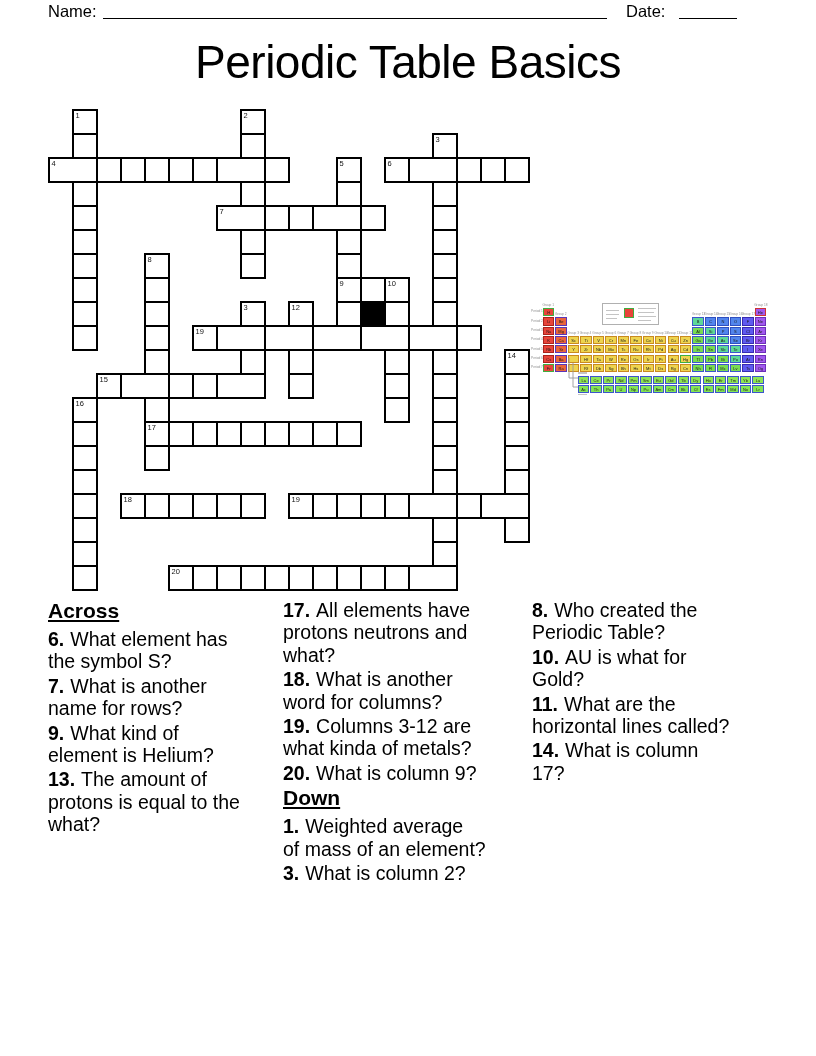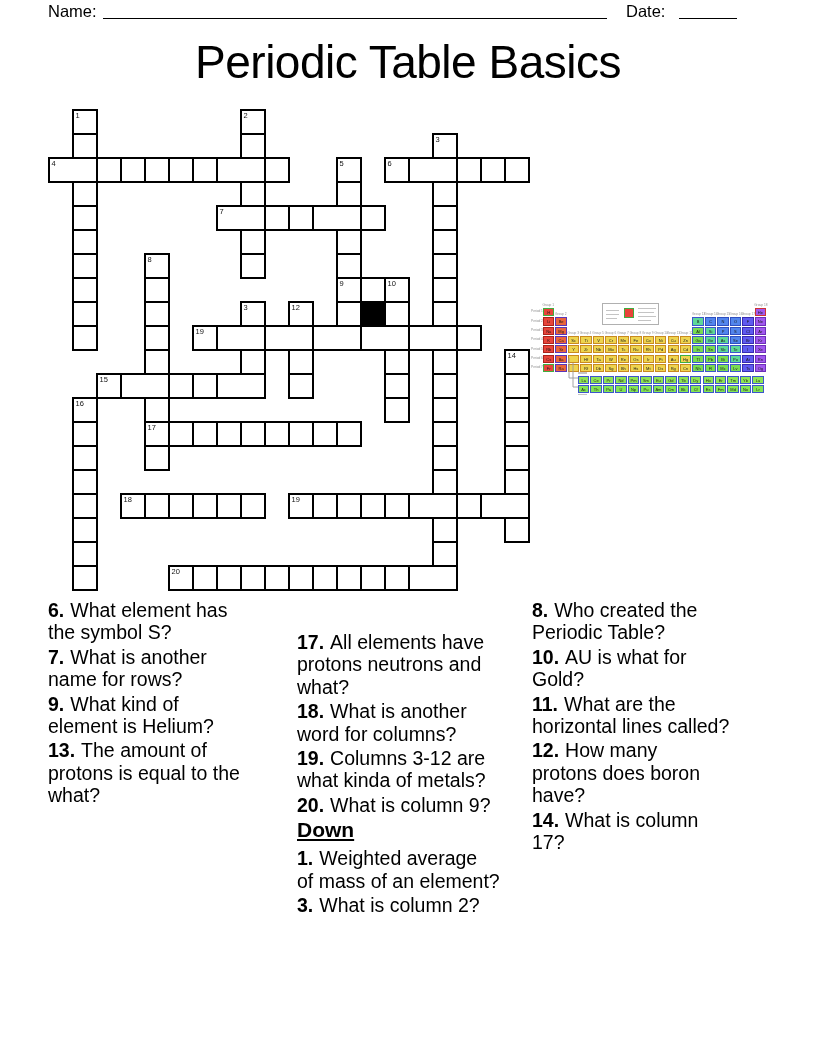--- a/index.html
+++ b/index.html
@@ -24,21 +24,21 @@
   #ptable{left:531px;top:296px;width:242px;height:104px;}
   .el{position:absolute;box-sizing:border-box;text-align:center;font-size:4px;line-height:7.5px;color:#1c1c1c;overflow:hidden;}
   .plabel{position:absolute;font-size:3.2px;line-height:3.5px;color:#909090;white-space:nowrap;}
   .glabel{position:absolute;font-size:3.2px;line-height:3.5px;color:#909090;white-space:nowrap;}
   #legend-box{position:absolute;left:71px;top:7px;width:57px;height:22px;border:1px solid #b0b0b0;background:#fff;box-sizing:border-box;}
   .lbar{position:absolute;background:#c4c4c4;height:1.3px;}
   #legend-cell{position:absolute;left:21px;top:4px;width:10px;height:10px;box-sizing:border-box;}
   
   .cluecol{position:absolute;top:599px;font-size:19.5px;line-height:22.4px;}
   #cluecol-0{left:48px;width:236px;}
-  #cluecol-1{left:297px;width:240px;margin-top:32px;}
+  #cluecol-1{left:283px;width:240px;}
   #cluecol-2{left:532px;width:246px;}
   .clue{margin-bottom:2px;}
   .clue b{margin-right:6px;}
   .ctext{white-space:pre-line;}
   .clue-heading{font-size:21px;line-height:23px;font-weight:bold;text-decoration:underline;margin-bottom:6px;}
 </style>
 </head>
 <body>
 
 <span class="abs" id="name-label">Name:</span>
@@ -396,20 +396,21 @@
       <div class="lbar" style="left: 35px; top: 16px; width: 13px;"></div>
     </div>
     <svg width="18" height="36" style="position: absolute; left: 33px; top: 60px;">
       <path d="M5 2 V22 H14 M9 7 V31 H14" fill="none" stroke="#9a9a9a" stroke-width="0.9"></path>
     </svg>
     <div class="lbar" style="left: 47px; top: 76.4px; width: 9px;"></div>
     <div class="lbar" style="left: 47px; top: 98.2px; width: 9px;"></div>
   </div>
 
 <div class="cluecol" id="cluecol-0">
+    <div class="clue-heading">Across</div>
     <div class="clue"><b>6.</b><span class="ctext">What element has
 the symbol S?</span></div>
     <div class="clue"><b>7.</b><span class="ctext">What is another
 name for rows?</span></div>
     <div class="clue"><b>9.</b><span class="ctext">What kind of
 element is Helium?</span></div>
     <div class="clue"><b>13.</b><span class="ctext">The amount of
 protons is equal to the
 what?</span></div>
   </div>
@@ -427,18 +428,15 @@
 of mass of an element?</span></div>
     <div class="clue"><b>3.</b><span class="ctext">What is column 2?</span></div>
   </div>
 <div class="cluecol" id="cluecol-2">
     <div class="clue"><b>8.</b><span class="ctext">Who created the
 Periodic Table?</span></div>
     <div class="clue"><b>10.</b><span class="ctext">AU is what for
 Gold?</span></div>
     <div class="clue"><b>11.</b><span class="ctext">What are the
 horizontal lines called?</span></div>
-    <div class="clue"><b>12.</b><span class="ctext">How many
-protons does boron
-have?</span></div>
     <div class="clue"><b>14.</b><span class="ctext">What is column
 17?</span></div>
   </div>
 
 </body></html>

